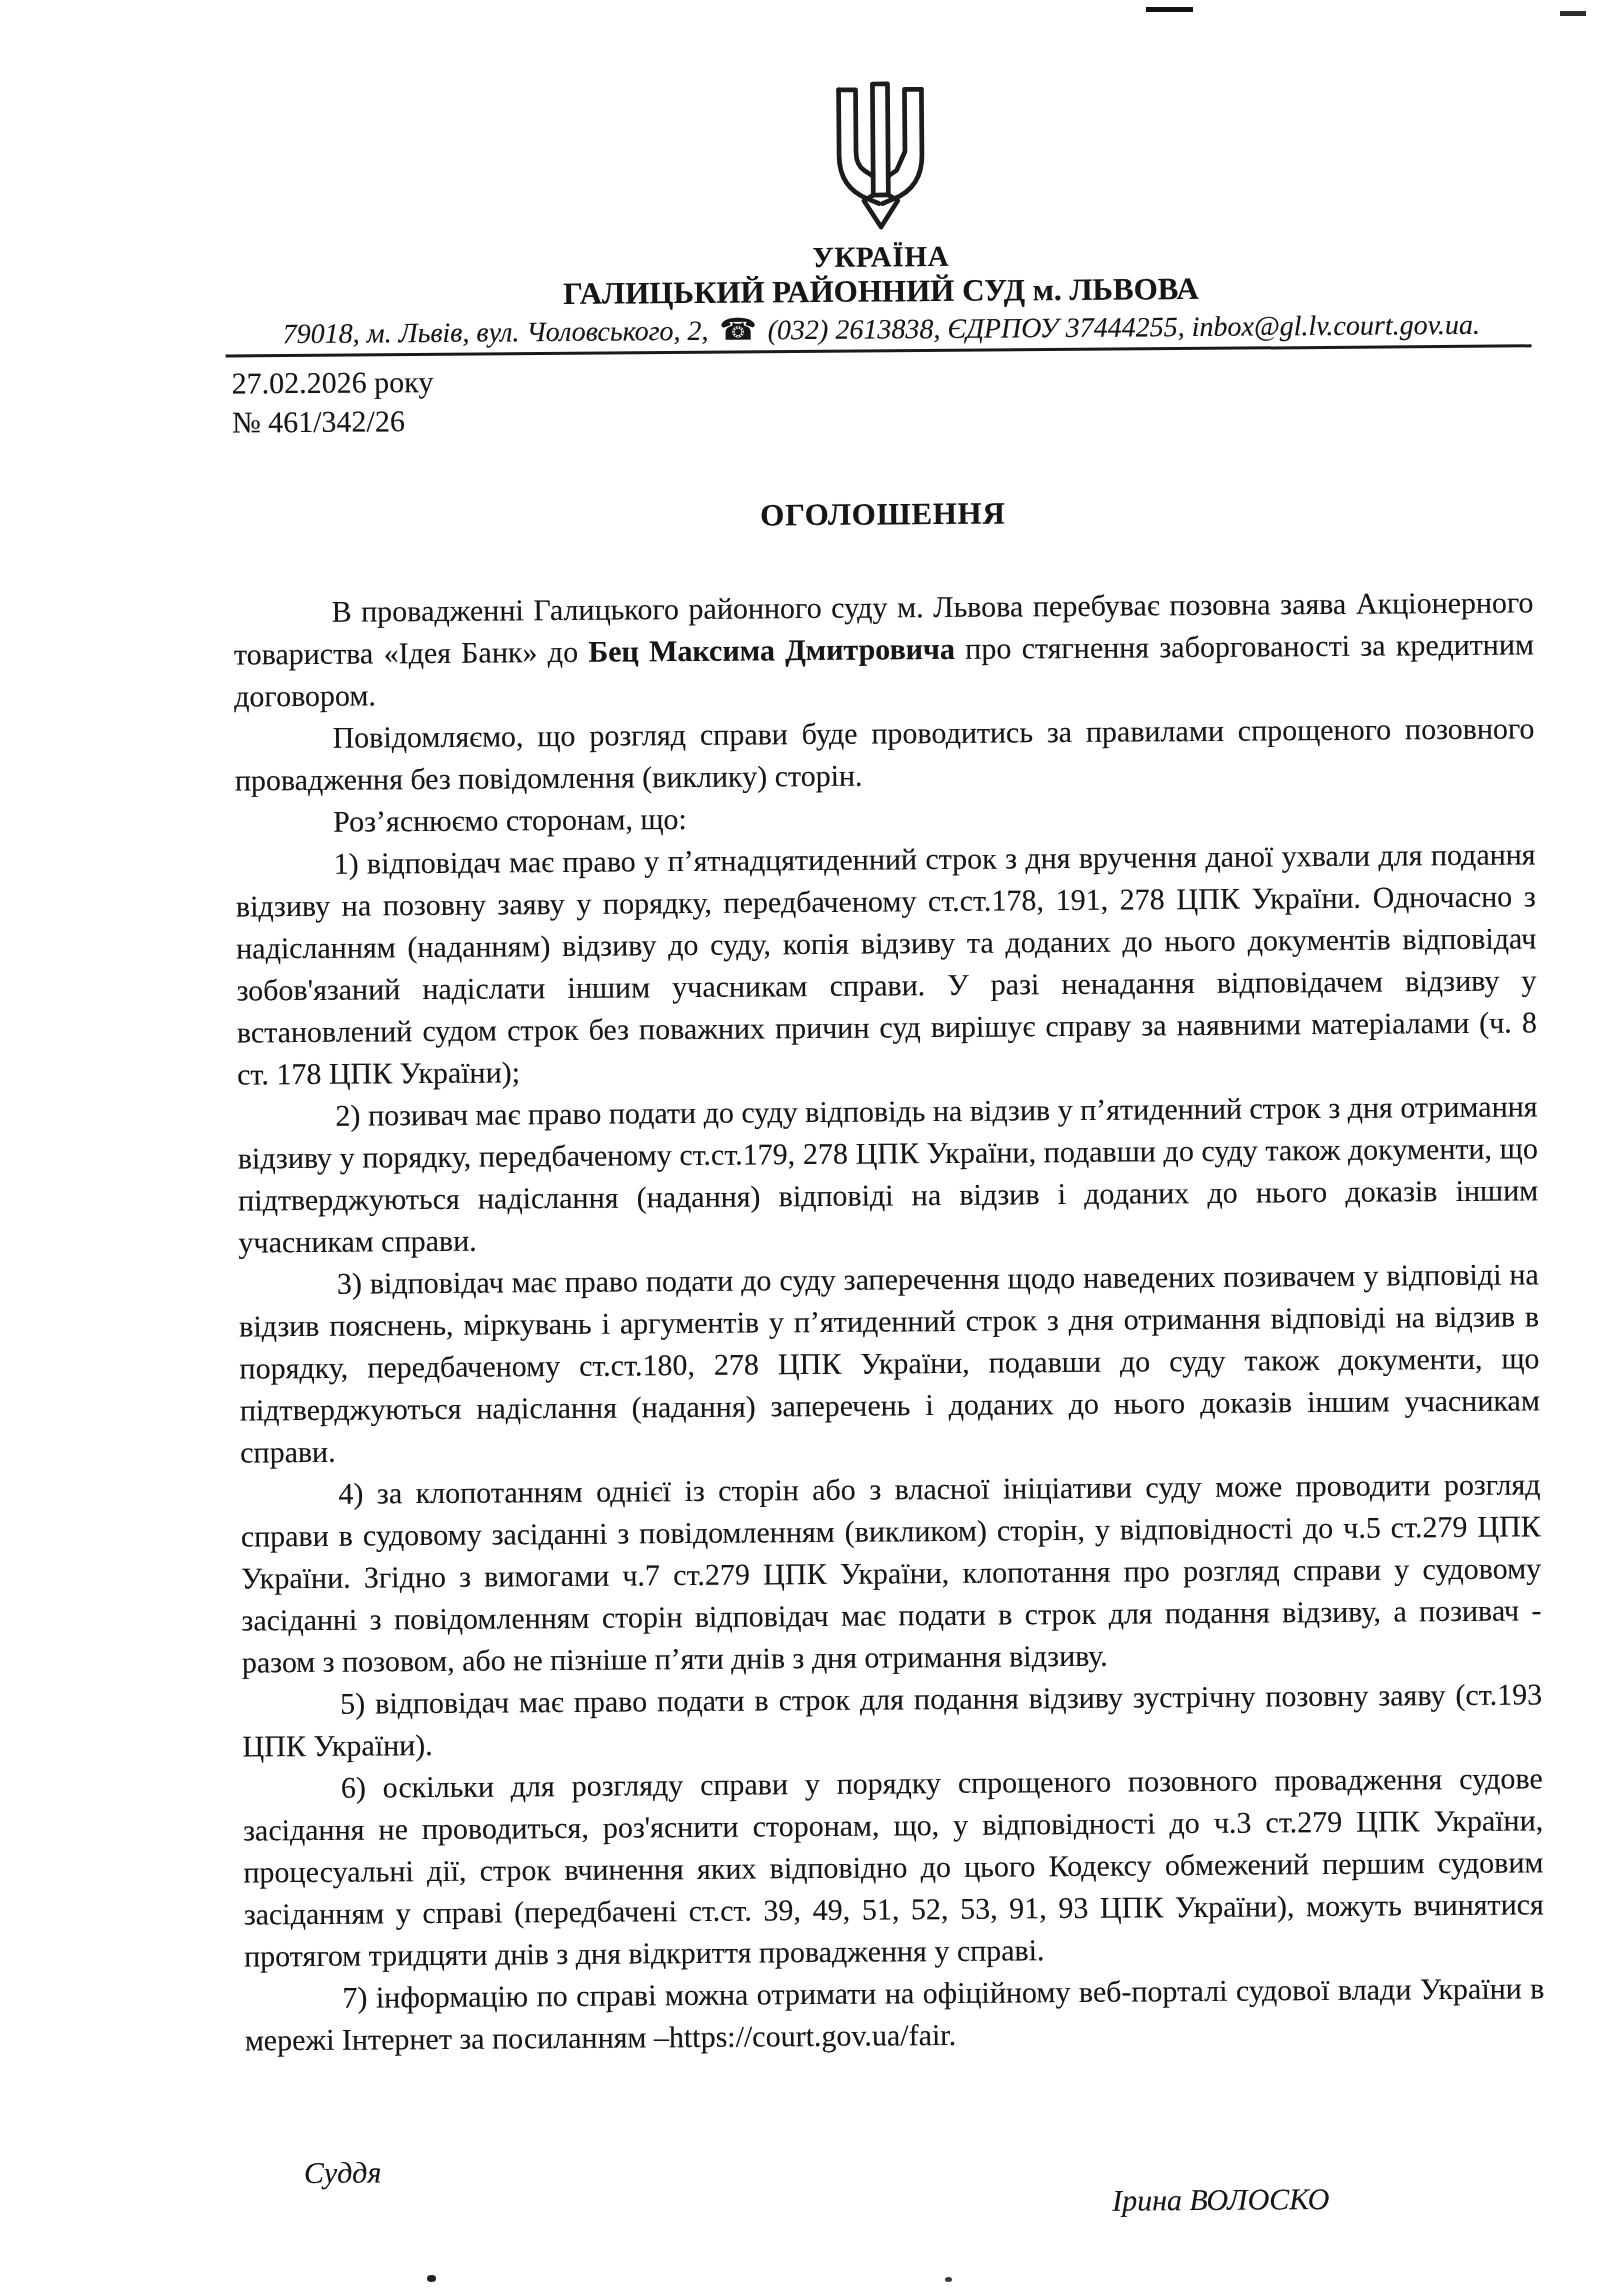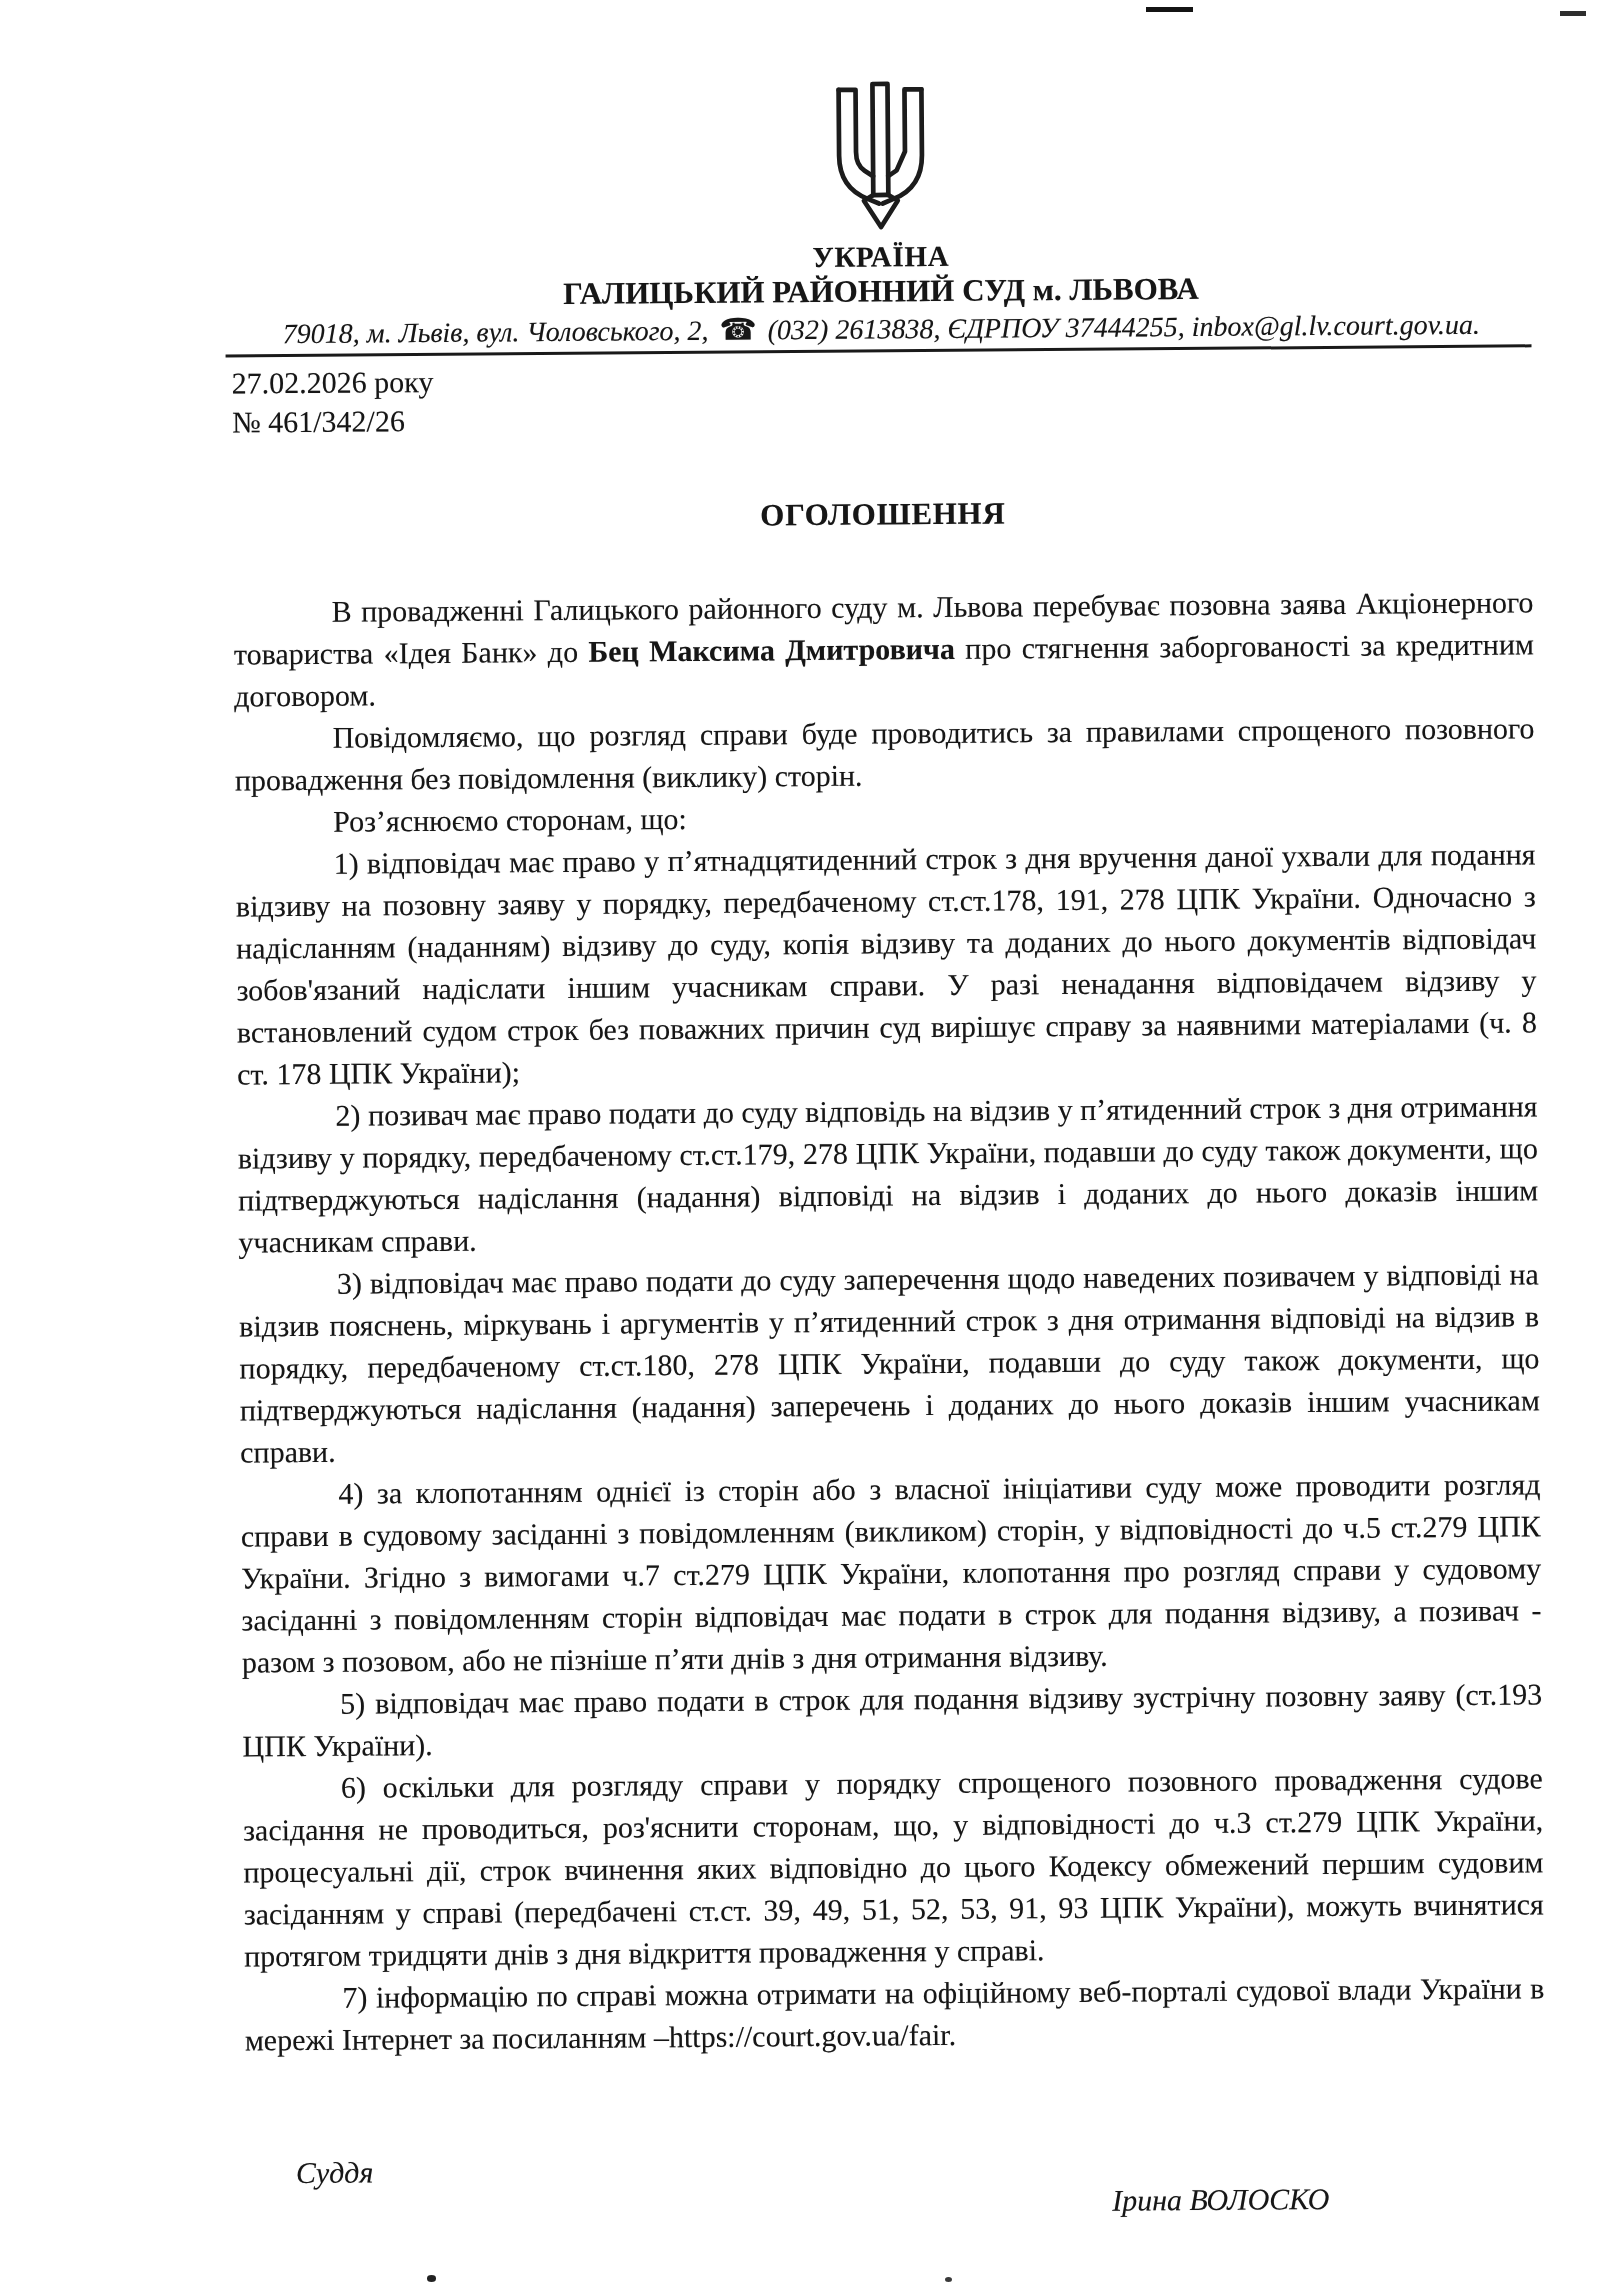--- a/index.html
+++ b/index.html
@@ -70,21 +70,21 @@
     text-indent: 98px;
   }
   .body .b { font-weight: bold; }
   .signature {
     position: relative;
     height: 170px;
     margin-top: 95px;
     font-size: 30px;
     font-style: italic;
   }
-  .sig-label { position: absolute; left: 50px; top: 0; }
+  .sig-label { position: absolute; left: 58px; top: 0; }
   .sig-name  { position: absolute; left: 866px; top: 34px; }
   
   .artifact { position: absolute; background: #141414; }
   .a-top-dash   { left: 1146px; top: 6.5px;  width: 47px; height: 5.9px; }
   .a-top-right  { left: 1560px; top: 10.5px;  width: 26px; height: 5.2px; background: #2e2e2e; }
   .a-bot-dot1   { left: 427px;  top: 2275px; width: 9.2px; height: 6.5px; border-radius: 50%; background: #222; }
   .a-bot-dot2   { left: 945px; top: 2277px; width: 7.2px; height: 5.2px;  border-radius: 50%; background: #3a3a3a; }
 </style>
 </head>
 <body>

